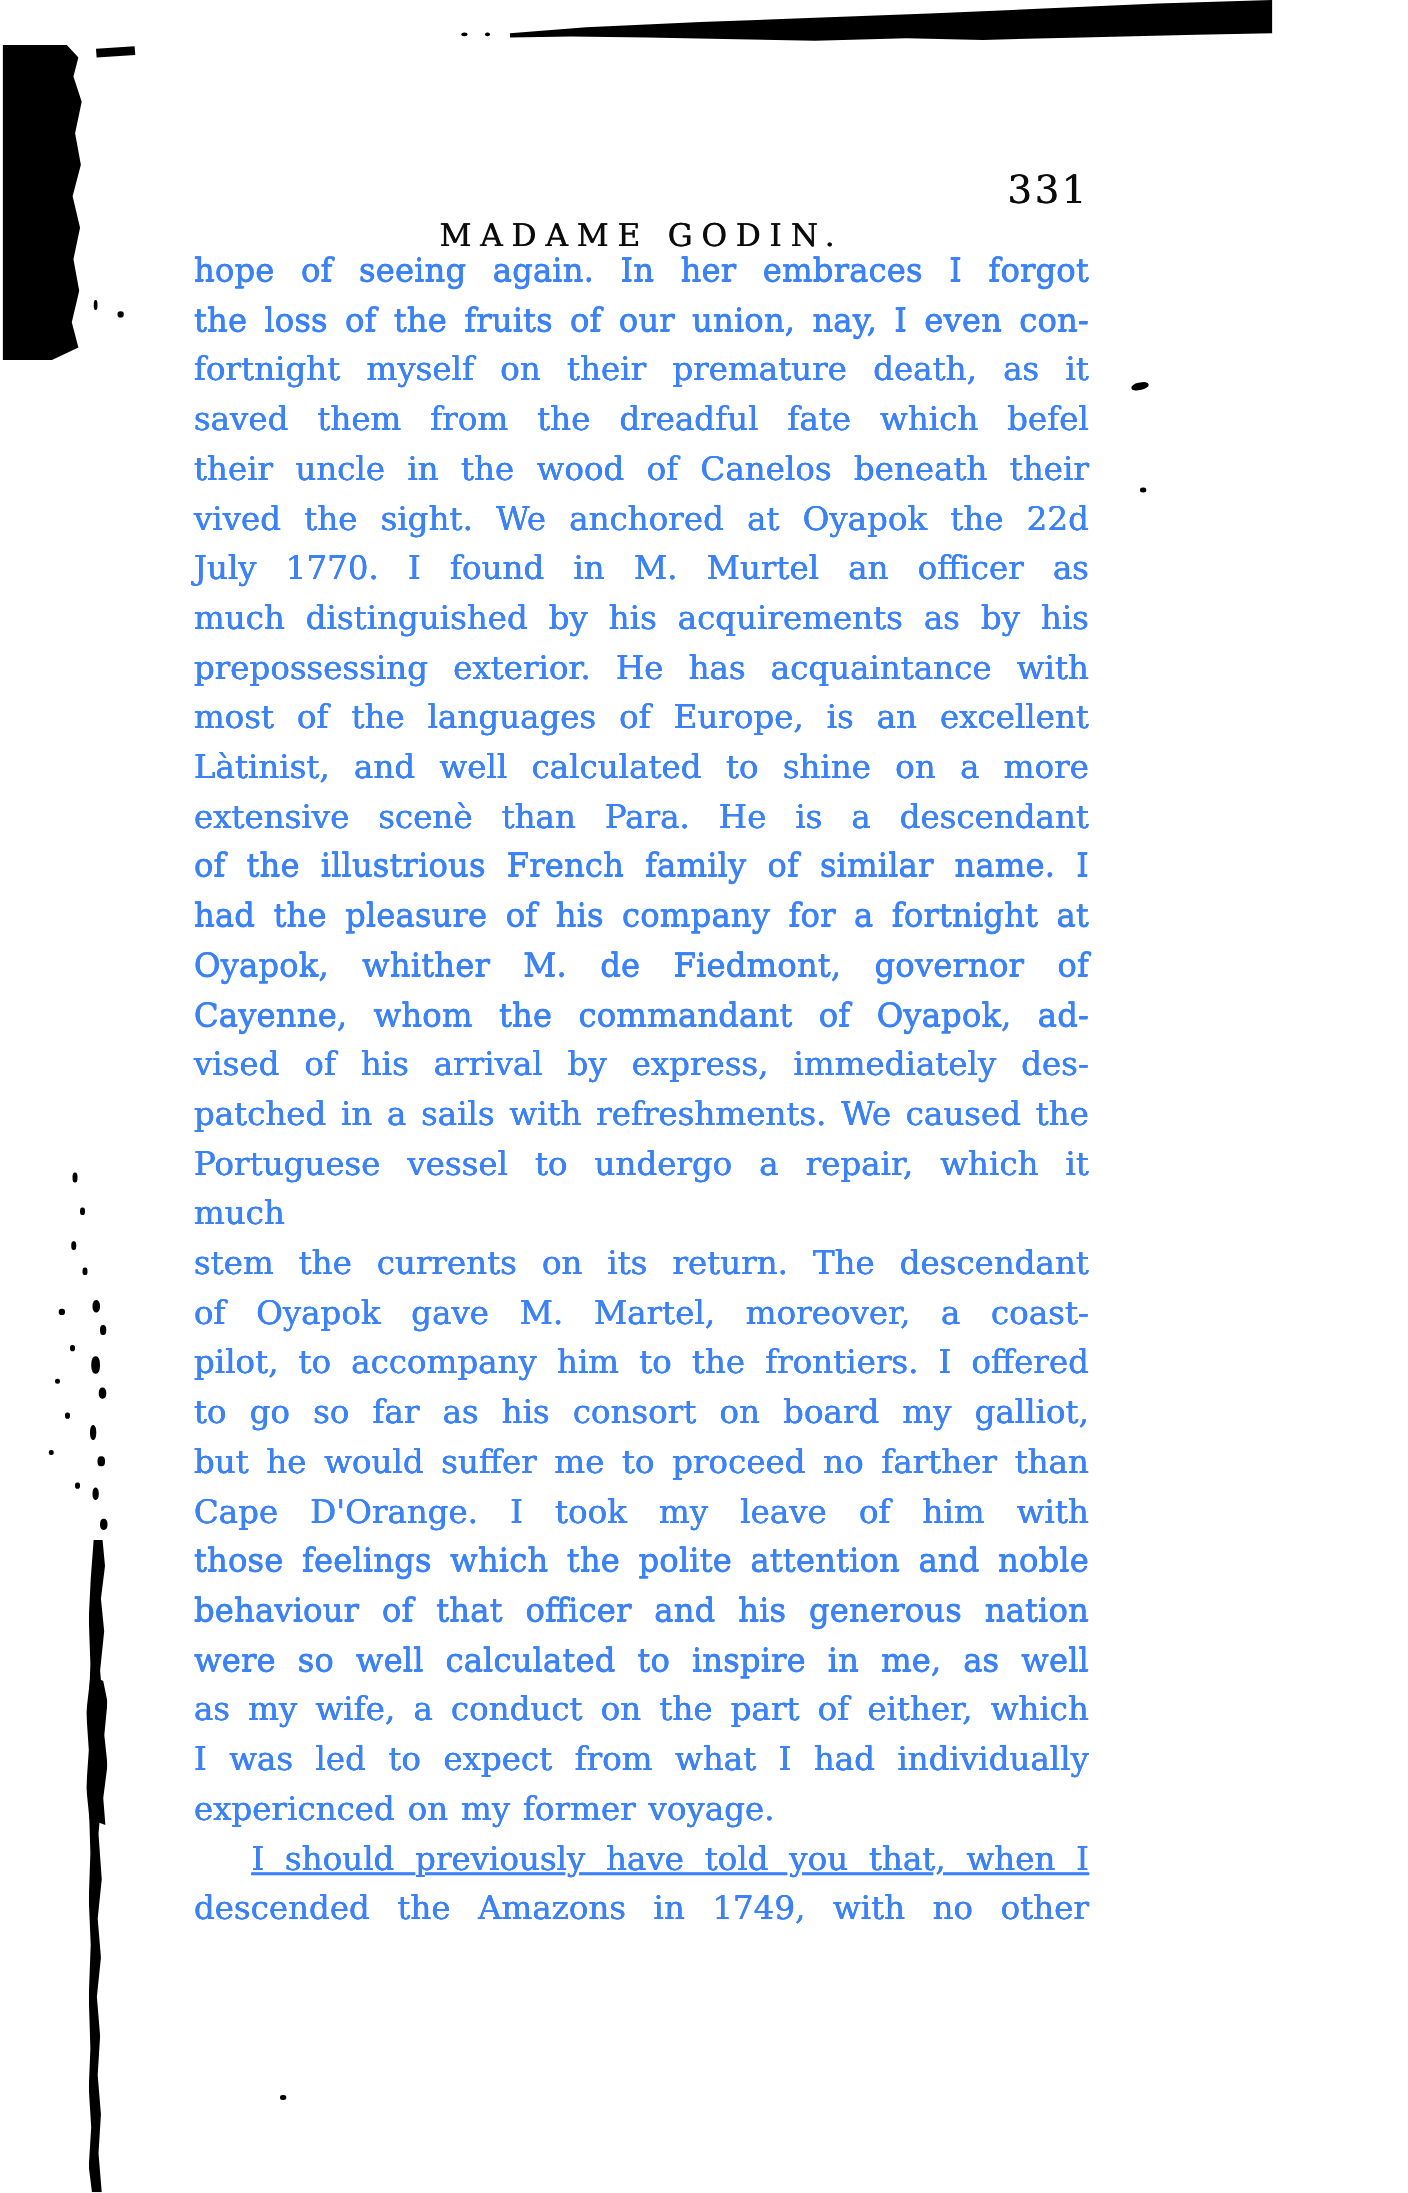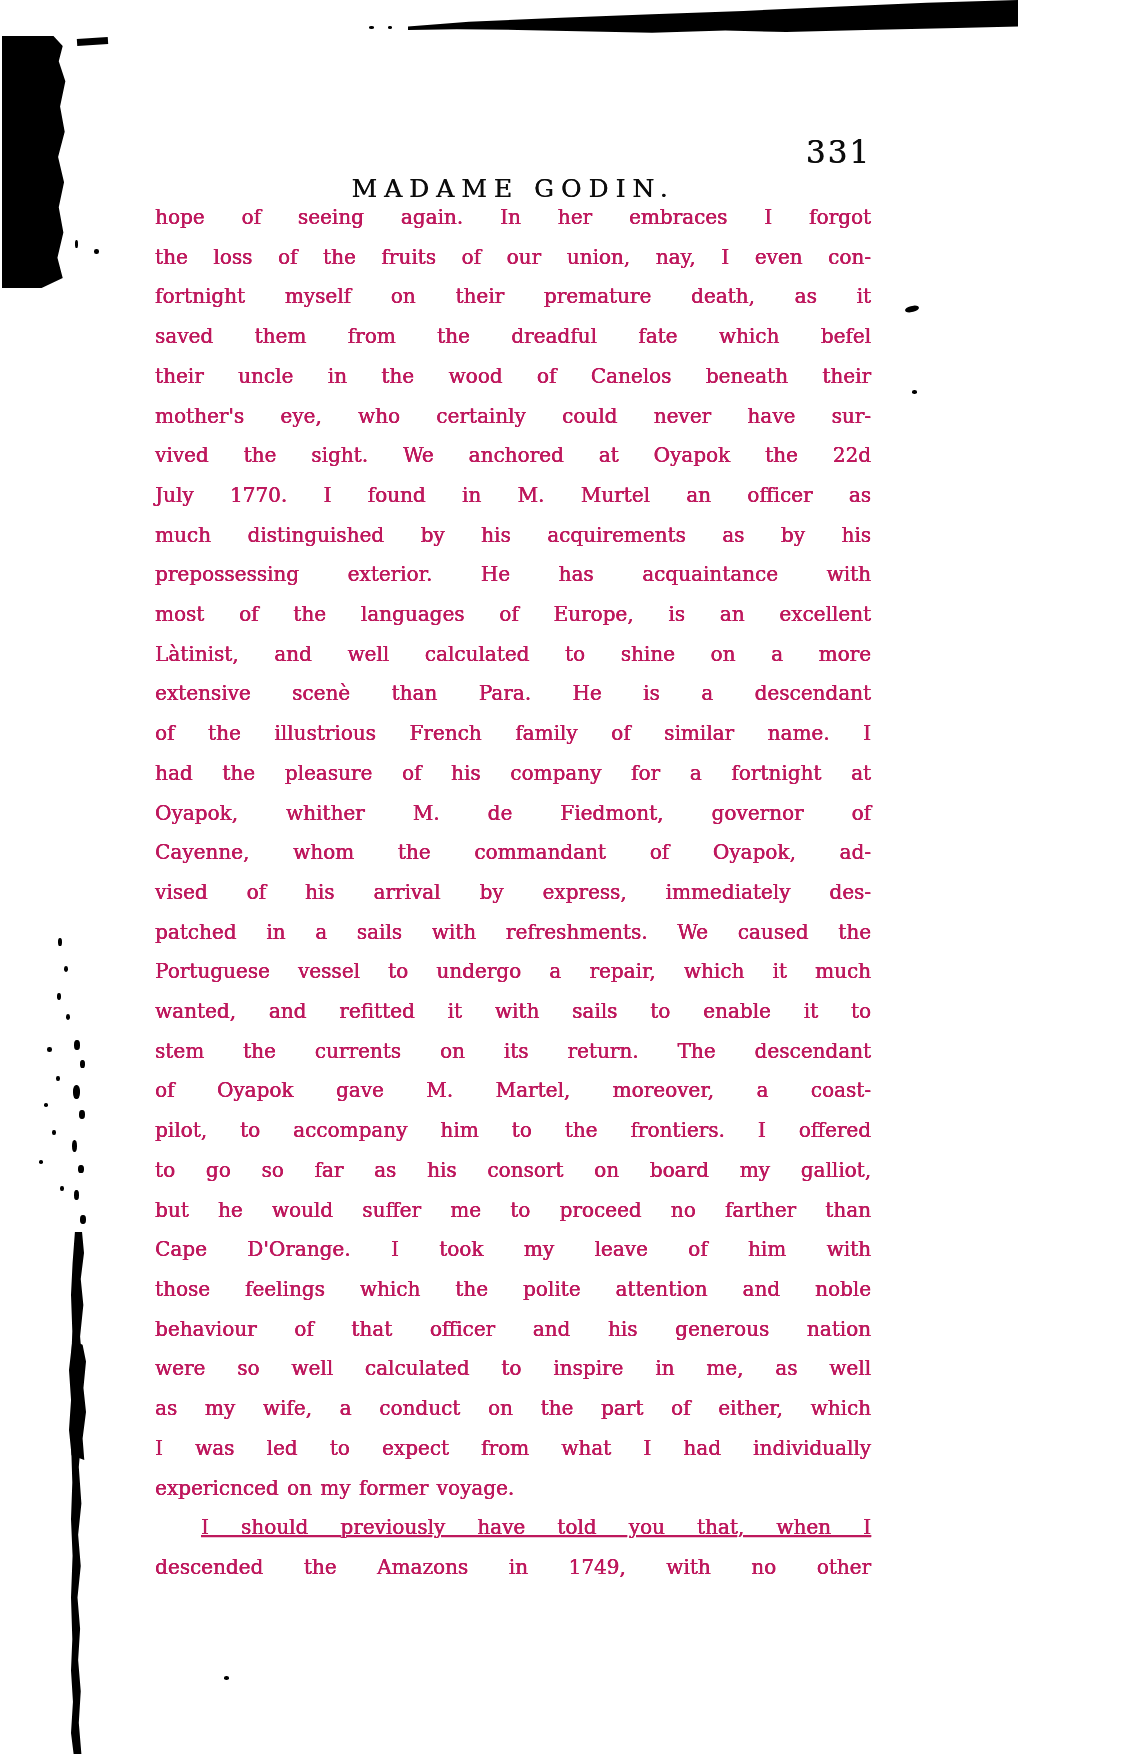--- a/index.html
+++ b/index.html
@@ -32,26 +32,26 @@
     color:#0c0c0c;
     text-shadow:0.4px 0 0 currentColor;
     text-align:center;
   }
 
   
   .page-text {
     position:absolute; left:155px; top:198px; width:716px;
   }
   .tline {
-    font-size:20px;
+    font-size:26px;
     line-height:39.7px;
     text-align:justify;
     text-align-last:justify;
     word-spacing:2px;
-    color:#be185d;
+    color:#3b82f6;
     text-shadow:0.35px 0 0 currentColor, 0 0.25px 0 currentColor;
     white-space:normal;
   }
   .tline.para-end { text-align-last:left; }
   .tline.indent  { text-indent:46px;text-decoration:underline; }
 
   
   .art { position:absolute; background:#000; }
   .bar-top-right {
     left:408px; top:0; width:610px; height:34px;
@@ -124,36 +124,34 @@
     <div class="running-title">MADAME GODIN.</div>
     <div class="page-number">331</div>
   </div>
 
   <div class="page-text" id="body-text">
       <div class="tline">hope of seeing again.  In her embraces I forgot</div>
       <div class="tline">the loss of the fruits of our union, nay, I even con-</div>
       <div class="tline">fortnight myself on their premature death, as it</div>
       <div class="tline">saved them from the dreadful fate which befel</div>
       <div class="tline">their uncle in the wood of Canelos beneath their</div>
-      <div class="tline">mother's eye, who certainly could never have sur-</div>
       <div class="tline">vived the sight.  We anchored at Oyapok the 22d</div>
       <div class="tline">July 1770.  I found in M. Murtel an officer as</div>
       <div class="tline">much distinguished by his acquirements as by his</div>
       <div class="tline">prepossessing exterior.  He has acquaintance with</div>
       <div class="tline">most of the languages of Europe, is an excellent</div>
       <div class="tline">Làtinist, and well calculated to shine on a more</div>
       <div class="tline">extensive scenè than Para.  He is a descendant</div>
       <div class="tline">of the illustrious French family of similar name.  I</div>
       <div class="tline">had the pleasure of his company for a fortnight at</div>
       <div class="tline">Oyapok, whither M. de Fiedmont, governor of</div>
       <div class="tline">Cayenne, whom the commandant of Oyapok, ad-</div>
       <div class="tline">vised of his arrival by express, immediately des-</div>
       <div class="tline">patched in a sails with refreshments.  We caused the</div>
       <div class="tline">Portuguese vessel to undergo a repair, which it much</div>
-      <div class="tline">wanted, and refitted it with sails to enable it to</div>
       <div class="tline">stem the currents on its return.  The descendant</div>
       <div class="tline">of Oyapok gave M. Martel, moreover, a coast-</div>
       <div class="tline">pilot, to accompany him to the frontiers.  I offered</div>
       <div class="tline">to go so far as his consort on board my galliot,</div>
       <div class="tline">but he would suffer me to proceed no farther than</div>
       <div class="tline">Cape D'Orange.  I took my leave of him with</div>
       <div class="tline">those feelings which the polite attention and noble</div>
       <div class="tline">behaviour of that officer and his generous nation</div>
       <div class="tline">were so well calculated to inspire in me, as well</div>
       <div class="tline">as my wife, a conduct on the part of either, which</div>

